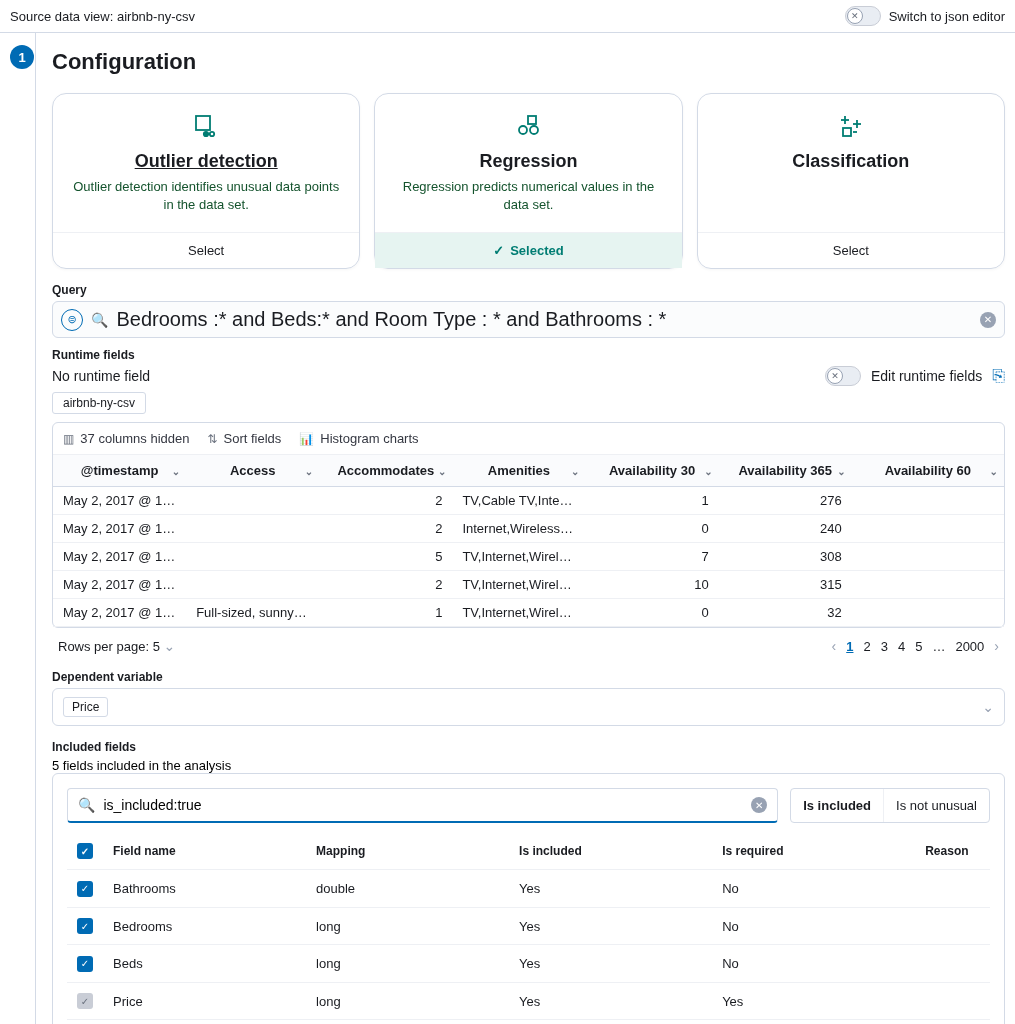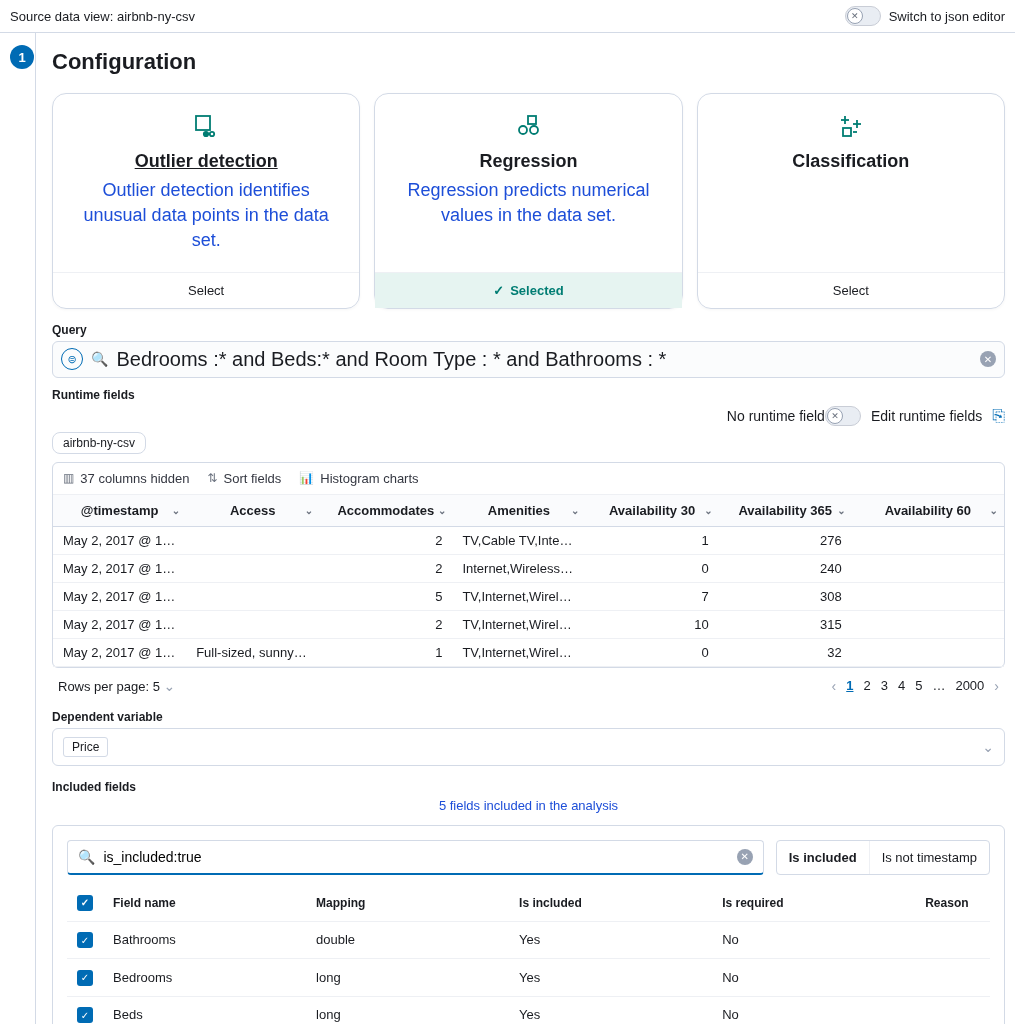--- a/index.html
+++ b/index.html
@@ -12,35 +12,35 @@
 .step-col { width: 36px; padding: 12px 0 0 10px; border-right: 1px solid #d3dae6; }
 .step-badge { width: 24px; height: 24px; border-radius: 50%; background: #006bb4; color: #fff; font-weight: 700; display: flex; align-items: center; justify-content: center; font-size: 13px; }
 .content { flex: 1; padding: 10px 10px 20px 16px; max-width: 980px; }
 h1.page-title { font-size: 22px; font-weight: 700; margin: 6px 0 18px; }
 .cards { display: grid; grid-template-columns: repeat(3,1fr); gap: 14px; margin-bottom: 14px; }
 .card { border: 1px solid #d3dae6; border-radius: 14px; box-shadow: 0 1px 3px rgba(0,0,0,.04); display: flex; flex-direction: column; }
 .card-body { padding: 18px 16px; text-align: center; flex: 1; }
 .card-icon { margin-bottom: 8px; color: #017d73; }
 .card-title { font-size: 18px; font-weight: 700; margin-bottom: 6px; }
 .card.outlier .card-title { text-decoration: underline; }
-.card-desc { font-size: 18px; color: #1d4ed8; line-height: 1.4; }
+.card-desc { font-size: 13px; color: #14532d; line-height: 1.4; }
 .card-footer { padding: 10px; text-align: center; border-top: 1px solid #eef0f4; font-size: 13px; }
 .card-footer.selected { background: #e6f4f1; color: #017d73; font-weight: 600; }
 .card-footer.selected::before { content: "✓"; margin-right: 6px; }
 .section-label { font-size: 12px; font-weight: 700; margin: 8px 0 4px; }
 .query-box { border: 1px solid #d3dae6; border-radius: 6px; display: flex; align-items: center; padding: 6px 8px; gap: 8px; background: #fbfcfd; margin-bottom: 10px; }
 .query-filter-icon { width: 22px; height: 22px; border: 1px solid #006bb4; border-radius: 50%; color: #006bb4; display: flex; align-items: center; justify-content: center; font-size: 11px; }
 .mag { color: #69707d; font-size: 14px; }
 .query-text { flex: 1; font-size: 20px; }
 .clear-circle { width: 16px; height: 16px; border-radius: 50%; background: #98a2b3; color: #fff; display: inline-flex; align-items: center; justify-content: center; font-size: 10px; cursor: pointer; }
-.runtime-row { display: flex; justify-content: flex-end; align-items: center; margin-bottom: 6px; }
+.runtime-row { display: flex; justify-content: space-between; align-items: center; margin-bottom: 6px; }
 .runtime-text { font-size: 14px; }
 .runtime-actions { display: flex; align-items: center; gap: 10px; }
 .copy-icon { color: #006bb4; font-size: 16px; }
-.chip { display: inline-block; border: 1px solid #d3dae6; border-radius: 8px; padding: 3px 10px; font-size: 12px; background: #fff; margin-bottom: 8px; }
+.chip { display: inline-block; border: 1px solid #d3dae6; border-radius: 3px; padding: 3px 10px; font-size: 12px; background: #fff; margin-bottom: 8px; }
 .grid-area { border: 1px solid #d3dae6; border-radius: 6px; }
 .grid-toolbar { display: flex; gap: 18px; padding: 8px 10px; border-bottom: 1px solid #eef0f4; font-size: 13px; color: #343741; }
 .tb-item { display: flex; align-items: center; gap: 6px; cursor: pointer; }
 .tb-ico { font-size: 12px; color: #69707d; }
 table.data { width: 100%; border-collapse: collapse; font-size: 13px; }
 table.data th { text-align: center; font-weight: 600; padding: 8px 10px; border-bottom: 1px solid #d3dae6; background: #fafbfd; position: relative; }
 table.data th .hdr-menu { position: absolute; right: 6px; top: 50%; transform: translateY(-50%); color: #69707d; font-size: 10px; }
 table.data td { padding: 6px 10px; border-bottom: 1px solid #eef0f4; white-space: nowrap; overflow: hidden; text-overflow: ellipsis; max-width: 0; }
 table.data td.num { text-align: right; }
 .grid-footer, .fields-footer { display: flex; justify-content: space-between; align-items: center; padding: 10px 6px 2px; font-size: 13px; }
@@ -56,21 +56,21 @@
 .fields-search input { border: none; outline: none; flex: 1; font-size: 14px; }
 .filter-tabs { border: 1px solid #d3dae6; border-radius: 4px; display: flex; align-items: center; padding: 0; }
 .filter-tab { padding: 9px 12px; font-size: 13px; cursor: pointer; }
 .filter-tab.active { font-weight: 700; }
 .filter-tab + .filter-tab { border-left: 1px solid #eef0f4; }
 table.fields { width: 100%; border-collapse: collapse; font-size: 13px; }
 table.fields th, table.fields td { text-align: left; padding: 10px 10px; border-bottom: 1px solid #eef0f4; }
 table.fields th { font-size: 12px; font-weight: 700; }
 .checkbox { width: 16px; height: 16px; border-radius: 3px; background: #006bb4; display: inline-flex; align-items: center; justify-content: center; color: #fff; font-size: 10px; }
 .checkbox.muted { background: #c9cdd6; color: #69707d; }
-.subtext { font-size: 13px; color: #1d4ed8; margin-bottom: 12px; text-align: center; }
+.subtext { font-size: 13px; color: #000000; margin-bottom: 0; }
 </style>
 </head>
 <body>
 
 <div class="top-bar">
   <div>Source data view: airbnb-ny-csv</div>
   <div class="json-toggle">
     <span class="switch">
       <span class="switch-thumb">✕</span>
     </span>
@@ -270,21 +270,21 @@
 
     <div class="fields-box">
       <div class="fields-search-row">
         <div class="fields-search">
           <span class="mag">🔍</span>
           <input value="is_included:true" style="">
           <span class="clear-circle">✕</span>
         </div>
         <div class="filter-tabs">
           <div class="filter-tab active">Is included</div>
-          <div class="filter-tab">Is not timestamp</div>
+          <div class="filter-tab">Is not unusual</div>
         </div>
       </div>
 
       <table class="fields">
         <colgroup>
           <col style="width:32px">
             <col style="width:22%">
             <col style="width:22%">
             <col style="width:22%">
             <col style="width:22%">

